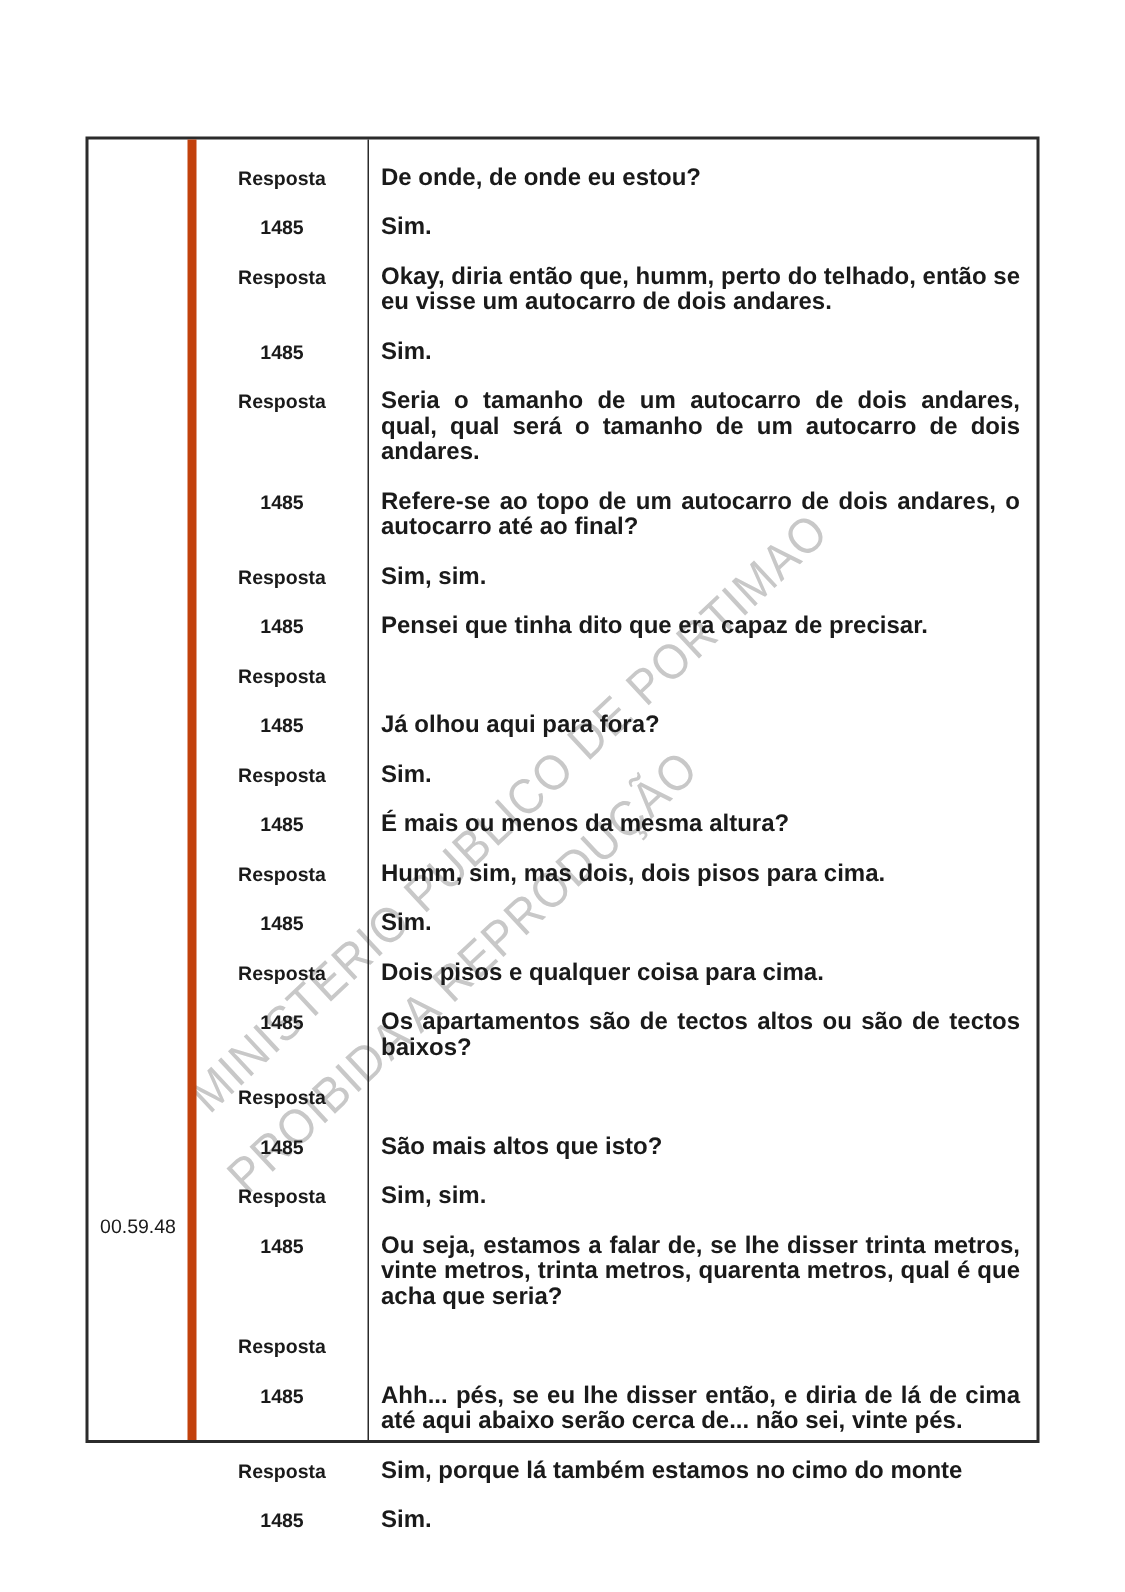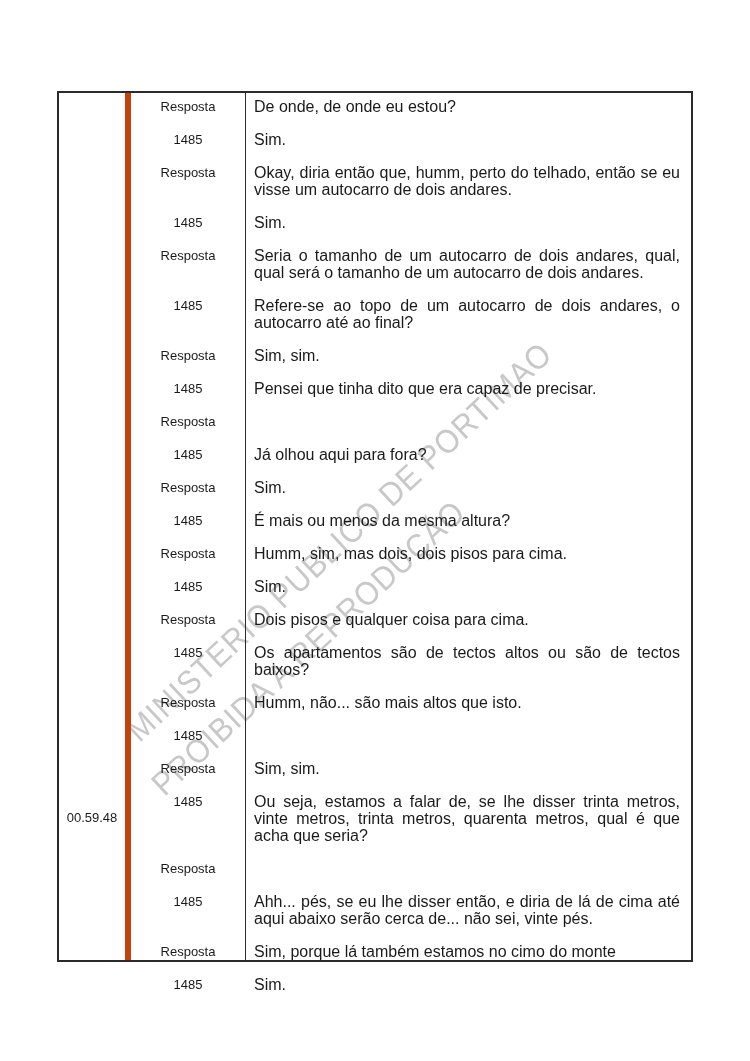--- a/index.html
+++ b/index.html
@@ -62,22 +62,23 @@
     top: 716px;
     left: 0;
     right: 0;
     text-align: center;
     font-size: 13px;
     line-height: 17px;
   }
   .transcript {
     flex: 1;
     position: relative;
-    padding-top: 5px;
+    padding-top: 17px;
     box-sizing: border-box;
+    font-weight: bold;
   }
   
   .transcript::before {
     content: "";
     position: absolute;
     left: 114px;
     top: 0;
     bottom: 0;
     width: 1px;
     background: #2b2b2b;
@@ -176,24 +177,24 @@
         <div class="entry">
           <div class="speaker">Resposta</div>
           <div class="utterance">Dois pisos e qualquer coisa para cima.</div>
         </div>
         <div class="entry">
           <div class="speaker">1485</div>
           <div class="utterance">Os apartamentos são de tectos altos ou são de tectos baixos?</div>
         </div>
         <div class="entry">
           <div class="speaker">Resposta</div>
-          <div class="utterance">Humm, não... são mais altos que isto.</div>
-        </div>
-        <div class="entry">
-          <div class="speaker">1485</div>
+        </div>
+        <div class="entry">
+          <div class="speaker">1485</div>
+          <div class="utterance">São mais altos que isto?</div>
         </div>
         <div class="entry">
           <div class="speaker">Resposta</div>
           <div class="utterance">Sim, sim.</div>
         </div>
         <div class="entry">
           <div class="speaker">1485</div>
           <div class="utterance">Ou seja, estamos a falar de, se lhe disser trinta metros, vinte metros, trinta metros, quarenta metros, qual é que acha que seria?</div>
         </div>
         <div class="entry">

